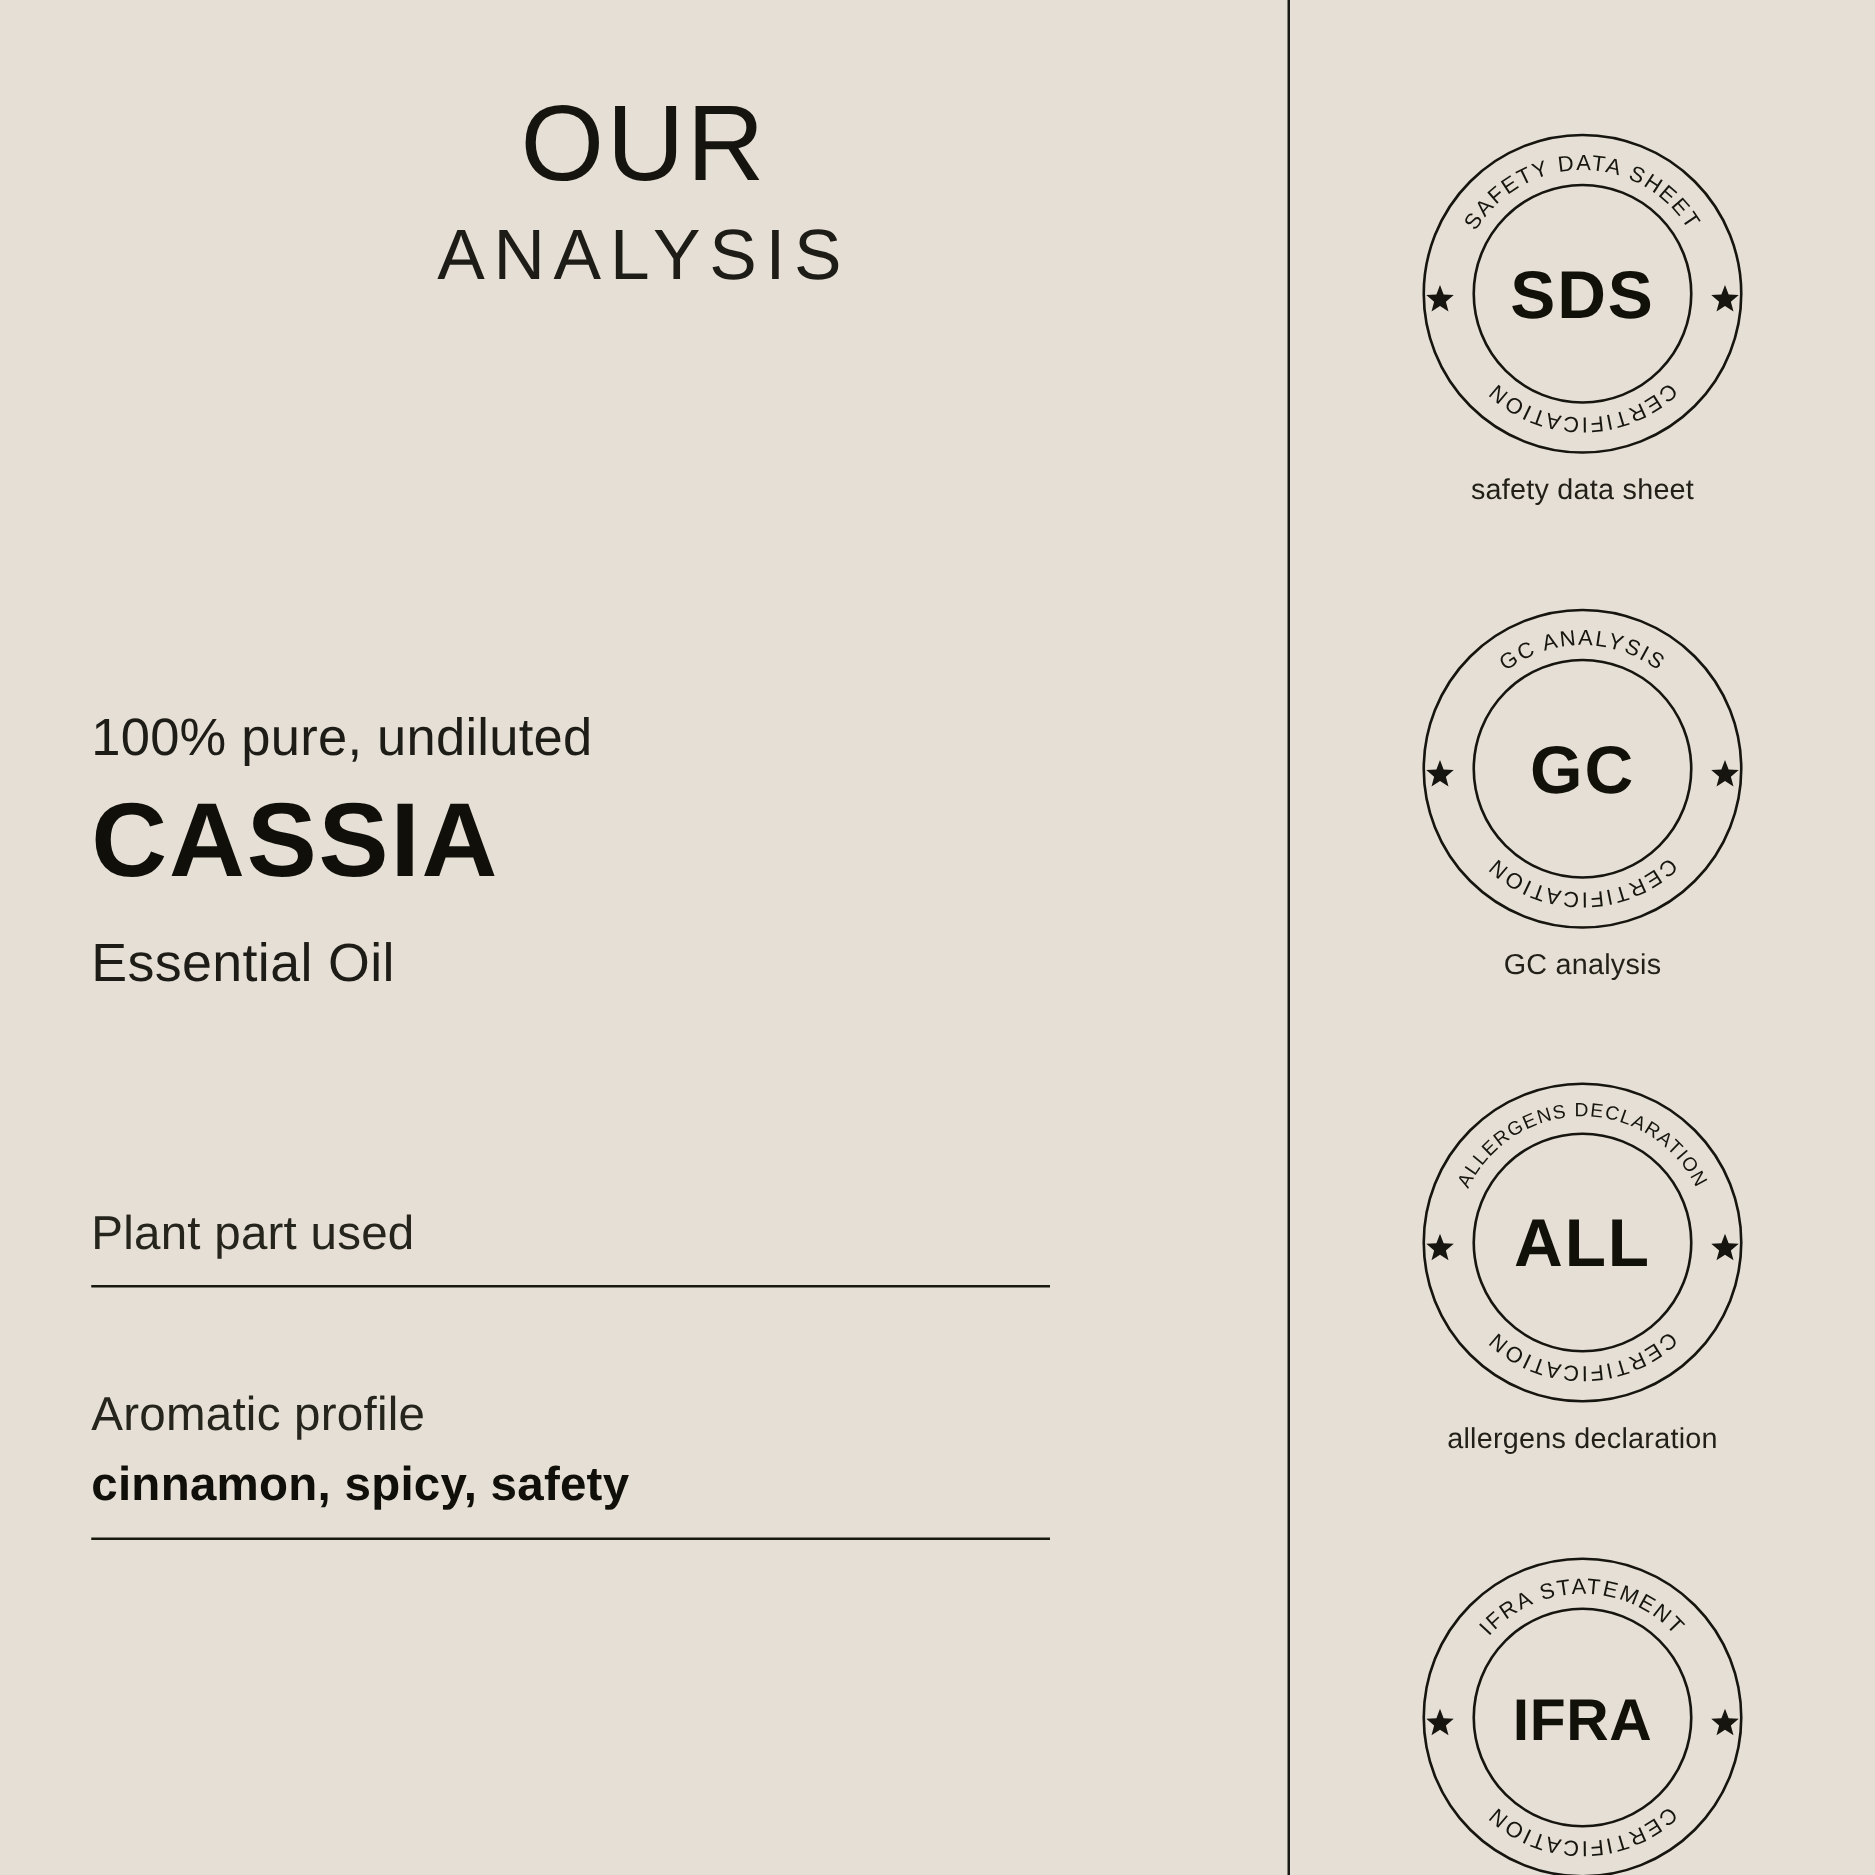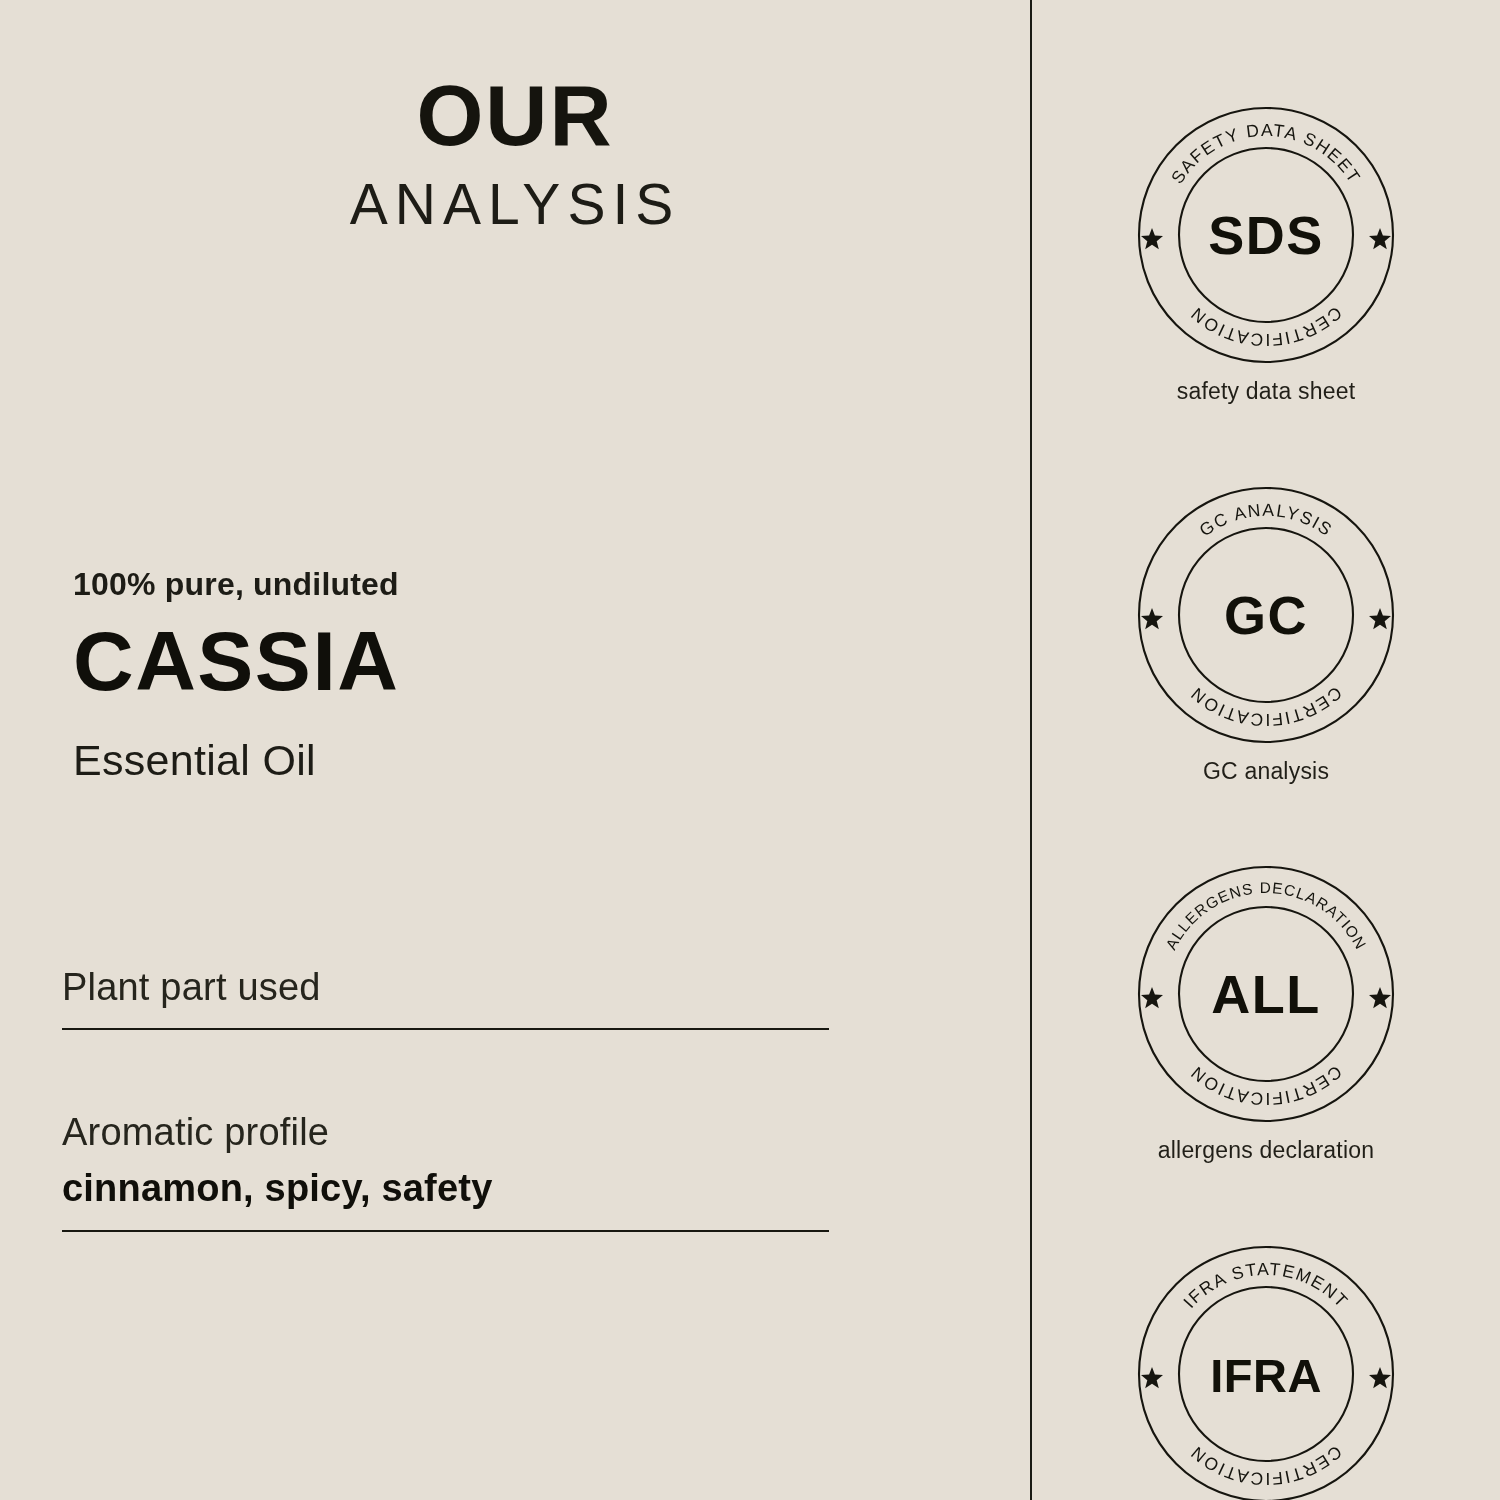--- a/index.html
+++ b/index.html
@@ -45,21 +45,21 @@
   .heading-block {
     position: absolute;
     left: 0;
     top: 72px;
     width: 1030px;
     text-align: center;
   }
   .heading-our {
     display: block;
     font-size: 86px;
-    font-weight: 700;
+    font-weight: 400;
     letter-spacing: 2px;
     line-height: 1.0;
     color: #15140e;
   }
   .heading-guarantee {
     display: block;
     font-size: 57px;
     font-weight: 400;
     letter-spacing: 7px;
     line-height: 1.22;
@@ -68,22 +68,22 @@
   }
 
   .product-block {
     position: absolute;
     left: 73px;
     top: 567px;
     width: 800px;
   }
   .purity-line {
     display: block;
-    font-size: 32px;
-    font-weight: 700;
+    font-size: 42px;
+    font-weight: 400;
     letter-spacing: 0.2px;
     line-height: 1.1;
     color: #1d1c16;
   }
   .product-name {
     display: block;
     font-size: 84px;
     font-weight: 700;
     letter-spacing: 1.5px;
     line-height: 1.08;
@@ -95,21 +95,21 @@
     font-size: 43px;
     font-weight: 400;
     letter-spacing: 0.3px;
     line-height: 1.1;
     margin-top: 30px;
     color: #1d1c16;
   }
 
   .spec-list {
     position: absolute;
-    left: 62px;
+    left: 73px;
     top: 966px;
     width: 767px;
   }
   .spec-row {
     width: 767px;
     border-bottom: 2px solid #181811;
     padding-bottom: 18px;
   }
   .spec-row + .spec-row {
     margin-top: 81px;

